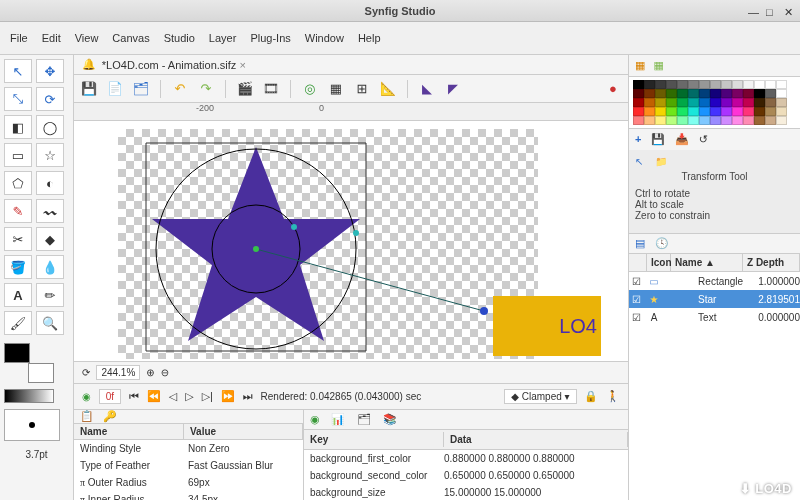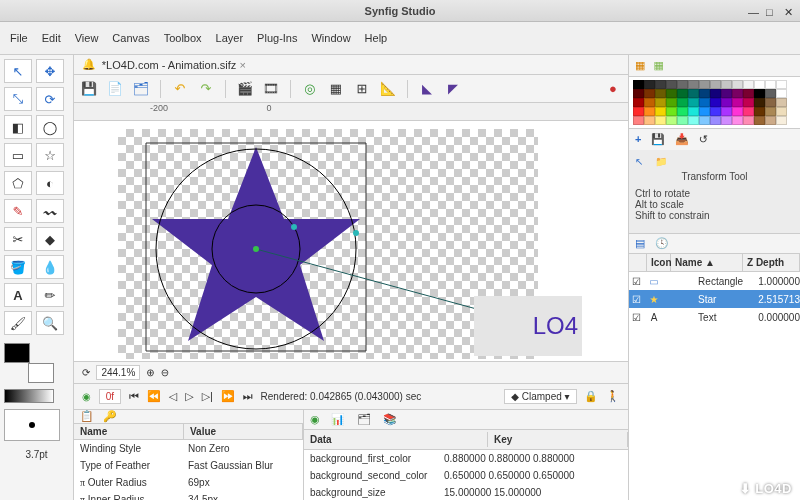--- a/index.html
+++ b/index.html
@@ -21,25 +21,25 @@
 .brushprev { margin-top: 6px; width: 56px; height: 32px; background: #fff; border: 1px solid #aaa; display:flex; align-items:center; justify-content:center;}
 .brushprev::after { content:""; width:6px; height:6px; background:#000; border-radius:50%; }
 .ptlabel { font-size: 10px; text-align: center; margin-top: 8px; }
 .center { flex: 1; display: flex; flex-direction: column; min-width: 0; }
 .doc-title { height: 20px; background: #f4f4f4; border-bottom: 1px solid #ccc; padding: 2px 8px; display:flex; align-items:center; }
 .toolbar-row { height: 28px; background: #f4f4f4; border-bottom: 1px solid #ccc; display: flex; align-items: center; padding: 0 6px; gap: 8px; }
 .tbicon { width: 18px; height: 18px; display:flex; align-items:center; justify-content:center; cursor:pointer; font-size:13px; }
 .sep { width:1px; height:18px; background:#ccc; margin:0 2px; }
 .canvas-wrap { flex: 1; background: #fff; position: relative; overflow: hidden; }
 .ruler-h { height: 18px; background: #f0f0f0; border-bottom:1px solid #ccc; display:flex; font-size:9px; color:#666; padding-left:30px;}
-.ruler-h span { width: 110px; text-align:center; }
+.ruler-h span { width: 110px; text-align:right; }
 .canvas-inner { position:absolute; top:18px; left:20px; right:0; bottom:0; overflow:auto; }
 .checker { position:absolute; top:8px; left:24px; width:420px; height:230px; background-image: linear-gradient(45deg,#ccc 25%,transparent 25%),linear-gradient(-45deg,#ccc 25%,transparent 25%),linear-gradient(45deg,transparent 75%,#ccc 75%),linear-gradient(-45deg,transparent 75%,#ccc 75%); background-size:16px 16px; background-position:0 0,0 8px,8px -8px,-8px 0; background-color:#fff;}
 .star-svg { position:absolute; top:20px; left:50px; }
-.lo4 { position:absolute; left:380px; top:175px; width:108px; height:60px; background:#e5e5e5; display:flex; align-items:center; justify-content:flex-end; padding-right:4px; font-size:24px; color:#4a2db0; font-weight:500; }
+.lo4 { position:absolute; left:399px; top:175px; width:108px; height:60px; background:#eab308; display:flex; align-items:center; justify-content:flex-end; padding-right:4px; font-size:20px; color:#4a2db0; font-weight:500; }
 .bottom-status { height: 22px; background:#f4f4f4; border-top:1px solid #ccc; display:flex; align-items:center; padding:0 8px; gap:6px; font-size:10px; white-space:nowrap; overflow:hidden;}
 .bottom-status .zoom { border:1px solid #ccc; padding:1px 4px; background:#fff;}
 .transport { height:26px; background:#f4f4f4; border-top:1px solid #ccc; display:flex; align-items:center; padding:0 8px; gap:8px; font-size:10px;}
 .transport .tbtn { cursor:pointer; font-size:11px; }
 .lower-panels { height: 104px; display:flex; border-top:1px solid #ccc; }
 .params { width: 230px; background:#fff; border-right:1px solid #ccc; display:flex; flex-direction:column; }
 .panel-hdr { height:20px; background:#f0f0f0; border-bottom:1px solid #ccc; display:flex; align-items:center; font-weight:bold; font-size:10px; }
 .panel-hdr .col { padding:2px 6px; border-right:1px solid #ccc; }
 .params .row { display:flex; height:17px; align-items:center; font-size:10px; }
 .params .row .c1 { width: 110px; padding-left:6px; overflow:hidden; text-overflow:ellipsis; white-space:nowrap;}
@@ -80,21 +80,21 @@
     <span>□</span>
     <span>✕</span>
   </div>
 </div>
 
 <div class="menubar">
   <span class="mi">File</span>
   <span class="mi">Edit</span>
   <span class="mi">View</span>
   <span class="mi">Canvas</span>
-  <span class="mi">Toolbox</span>
+  <span class="mi">Studio</span>
   <span class="mi">Layer</span>
   <span class="mi">Plug-Ins</span>
   <span class="mi">Window</span>
   <span class="mi">Help</span>
 </div>
 
 <div class="content">
   <div class="left">
     <div class="toolgrid">
       <div class="tb" style="color:#2a6ac8">↖</div>
@@ -233,22 +233,22 @@
           </div>
       </div>
       <div class="metadata">
         <div style="height:20px;background:#f4f4f4;display:flex;align-items:center;gap:12px;padding:0 6px;border-bottom:1px solid #ccc">
           <span style="color:#3a9a3a">◉</span>
           <span style="color:#d9a400">📊</span>
           <span>🗂</span>
           <span style="color:#c33">📚</span>
         </div>
         <div class="panel-hdr">
+          <div class="col" style="width:140px">Key</div>
           <div class="col" style="flex:1">Data</div>
-          <div class="col" style="width:140px">Key</div>
         </div>
         <div id="meta-rows">
             <div class="row">
               <div class="c1">background_first_color</div>
               <div class="c2">0.880000 0.880000 0.880000</div>
             </div>
             <div class="row">
               <div class="c1">background_second_color</div>
               <div class="c2">0.650000 0.650000 0.650000</div>
             </div>
@@ -355,21 +355,21 @@
       <span>↺</span>
     </div>
     <div class="tool-opts">
       <div style="display:flex;gap:12px">
         <span style="color:#2a6ac8">↖</span>
         <span style="color:#d9a400">📁</span>
       </div>
       <div class="title">Transform Tool</div>
       <div>Ctrl to rotate</div>
       <div>Alt to scale</div>
-      <div>Shift to constrain</div>
+      <div>Zero to constrain</div>
     </div>
     <div class="layers">
       <div class="layers-tb">
         <span style="color:#2a6ac8">▤</span>
         <span>🕓</span>
       </div>
       <div class="hdr">
         <span style="width:18px"> </span>
         <span style="width:24px">Icon</span>
         <span style="width:72px">Name ▲</span>
@@ -379,21 +379,21 @@
           <div class="lrow">
             <div class="chk">☑</div>
             <div class="ic" style="color:#5b8dd6">▭</div>
             <div class="nm">Rectangle</div>
             <div class="zd">1.000000</div>
           </div>
           <div class="lrow sel">
             <div class="chk">☑</div>
             <div class="ic" style="color:#ffd24a">★</div>
             <div class="nm">Star</div>
-            <div class="zd">2.515713</div>
+            <div class="zd">2.819501</div>
           </div>
           <div class="lrow">
             <div class="chk">☑</div>
             <div class="ic" style="color:#333">A</div>
             <div class="nm">Text</div>
             <div class="zd">0.000000</div>
           </div>
         </div>
     </div>
   </div>

